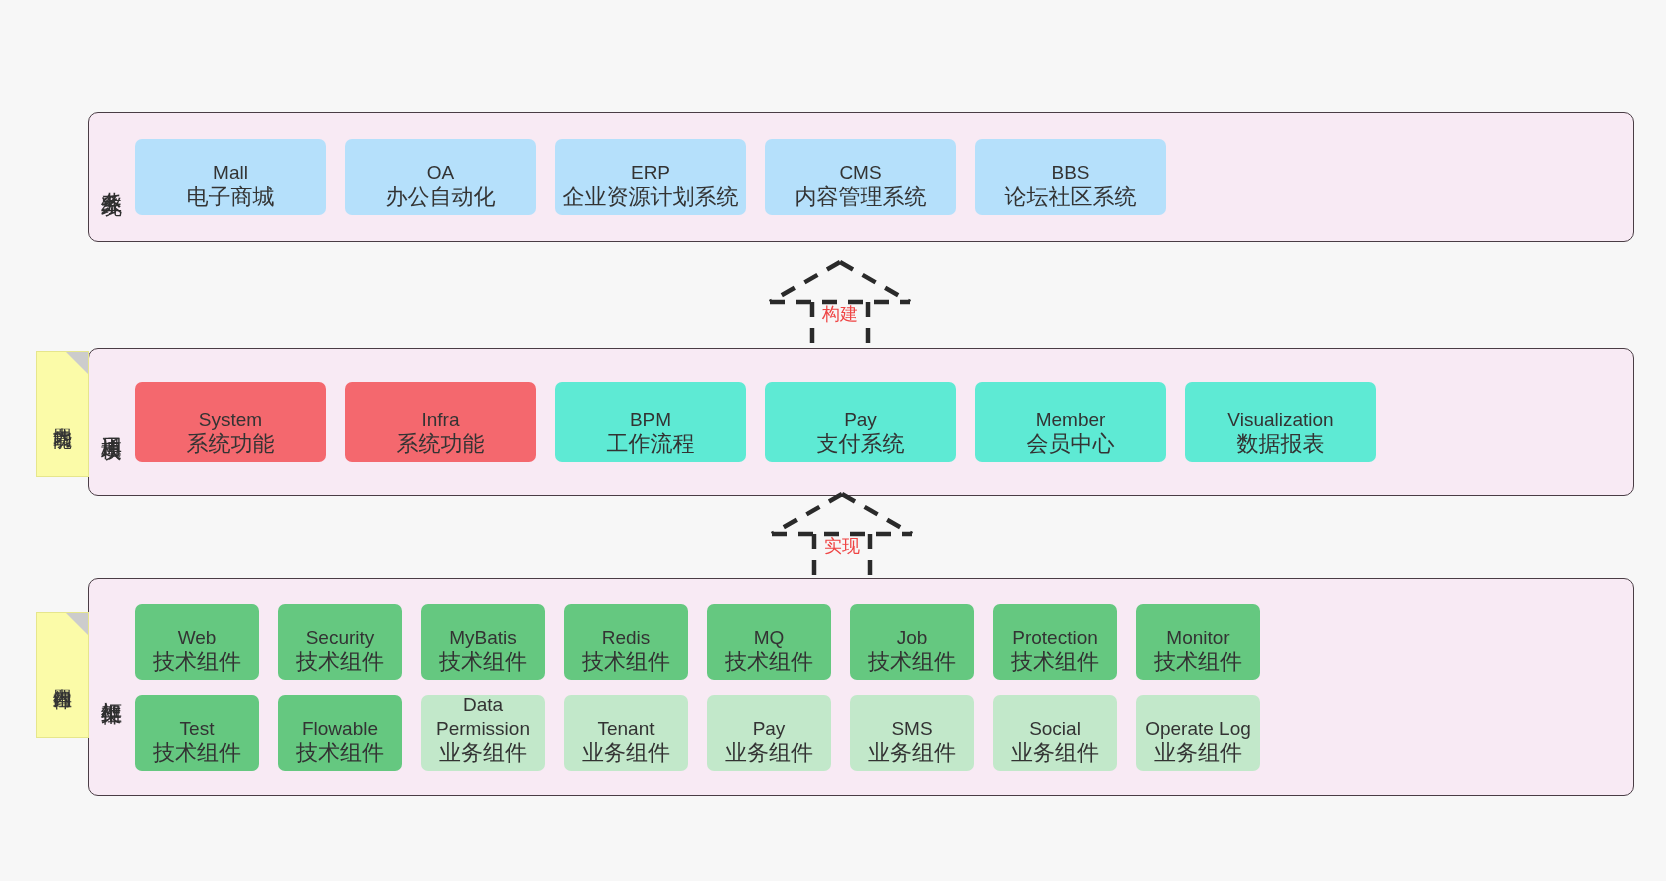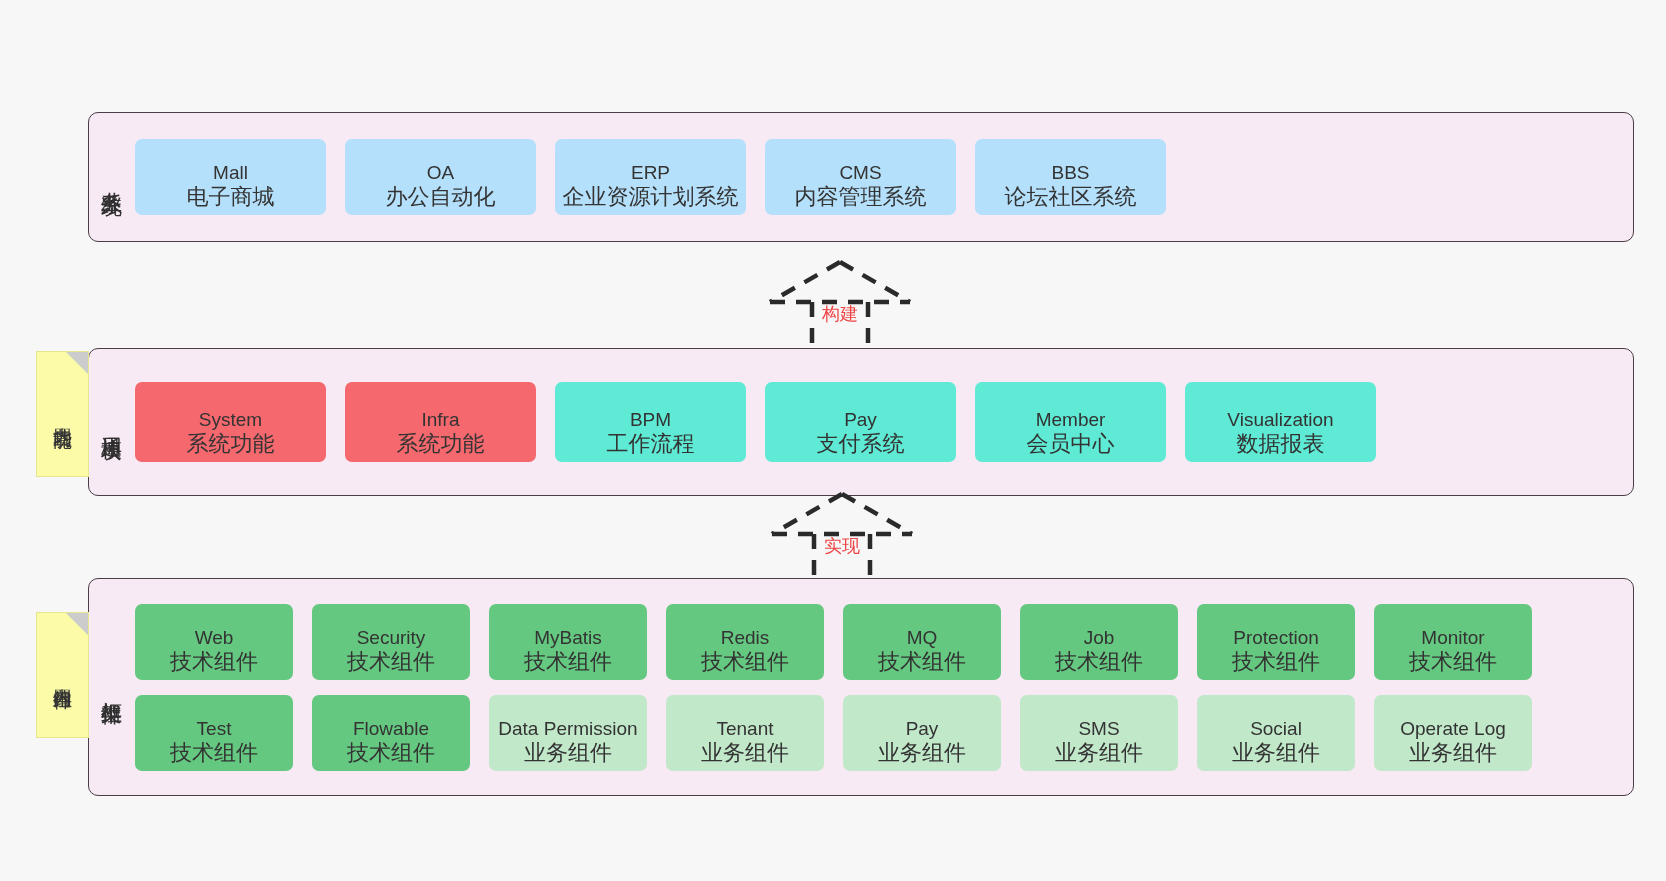--- a/index.html
+++ b/index.html
@@ -108,21 +108,21 @@
     width: 1546px; height: 148px;
   }
   #layer-modules .tile { width: 191px; height: 80px; }
 
   
   #layer-framework {
     left: 88px;  top: 578px;
     width: 1546px; height: 218px;
   }
   #layer-framework .layer-body { padding: 0 14px 0 2px; gap: 15px; }
-  #layer-framework .tile { width: 158px; height: 76px; }
+  #layer-framework .tile { width: 124px; height: 76px; }
 
   
   .note {
     position: absolute;
     box-sizing: border-box;
     background: #fbfba8;
     border: 1px solid #e6e68c;
     display: flex;
     align-items: center;
     justify-content: center;

